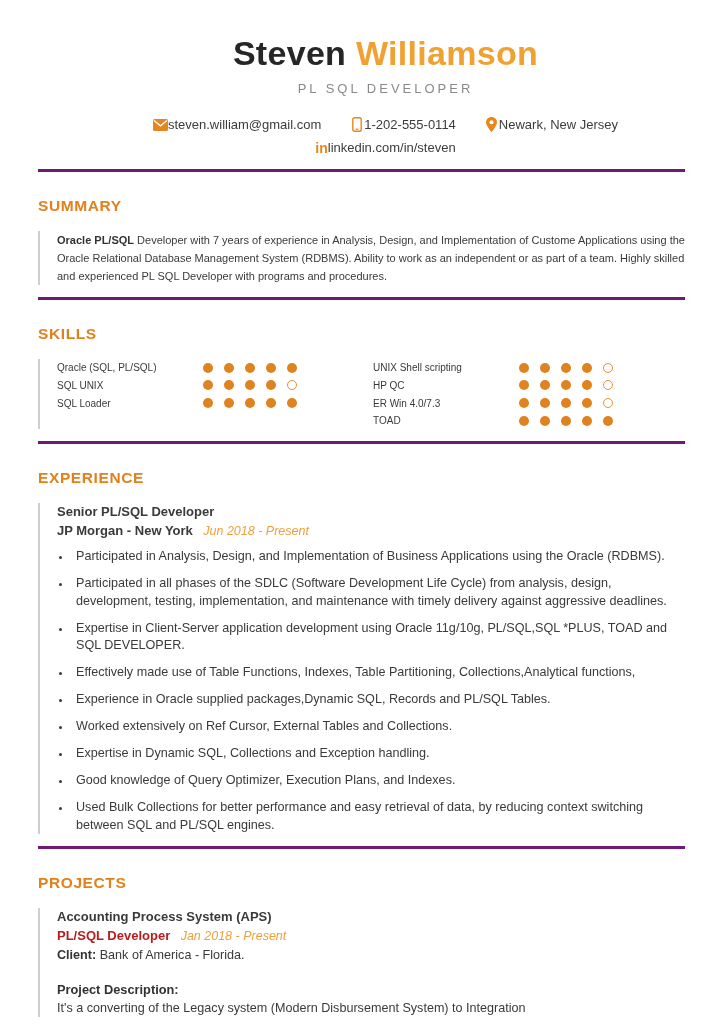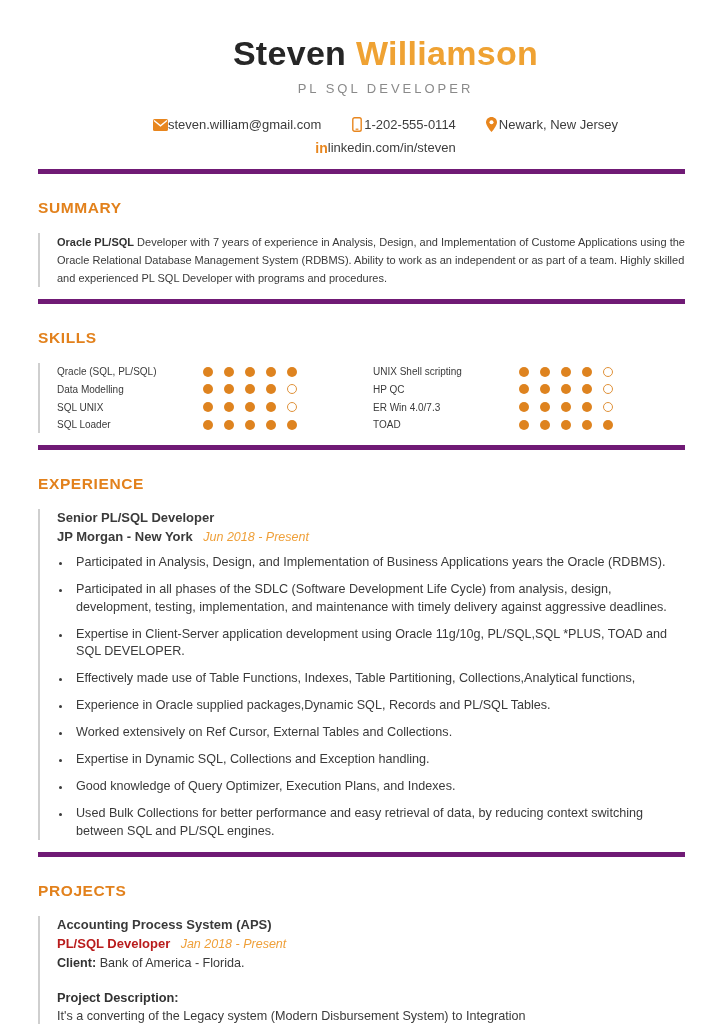--- a/index.html
+++ b/index.html
@@ -48,21 +48,21 @@
     color: #e8861e;
     font-weight: 800;
     font-size: 14px;
     line-height: 1;
     font-family: "Liberation Sans", sans-serif;
   }
 
   
   .section {
     margin: 12px 38px;
-    border-top: 5px solid #701a75;
+    border-top: 3px solid #701a75;
   }
   .section-heading {
     margin: 25px 0 0 0;
     font-size: 15.5px;
     font-weight: 700;
     letter-spacing: 0.6px;
     color: #e2811c;
   }
   .section-content {
     margin-top: 16px;
@@ -181,30 +181,20 @@
           <span class="skill-name">Qracle (SQL, PL/SQL)</span>
           <span class="dots">
               <span class="dot"></span>
               <span class="dot"></span>
               <span class="dot"></span>
               <span class="dot"></span>
               <span class="dot"></span>
             </span>
         </div>
         <div class="skill-row">
-          <span class="skill-name">Data Modelling</span>
-          <span class="dots">
-              <span class="dot"></span>
-              <span class="dot"></span>
-              <span class="dot"></span>
-              <span class="dot"></span>
-              <span class="dot empty"></span>
-            </span>
-        </div>
-        <div class="skill-row">
           <span class="skill-name">SQL UNIX</span>
           <span class="dots">
               <span class="dot"></span>
               <span class="dot"></span>
               <span class="dot"></span>
               <span class="dot"></span>
               <span class="dot empty"></span>
             </span>
         </div>
         <div class="skill-row">
@@ -265,21 +255,21 @@
 
   <section class="section sec-experience">
     <h2 class="section-heading">EXPERIENCE</h2>
     <div class="section-content">
       <div class="job-role">Senior PL/SQL Developer</div>
       <div class="job-company-line">
         <span class="job-company">JP Morgan - New York</span>
         <span class="job-dates">Jun 2018 - Present</span>
       </div>
       <ul class="bullet-list">
-        <li>Participated in Analysis, Design, and Implementation of Business Applications years the Oracle (RDBMS).</li>
+        <li>Participated in Analysis, Design, and Implementation of Business Applications using the Oracle (RDBMS).</li>
         <li>Participated in all phases of the SDLC (Software Development Life Cycle) from analysis, design, development, testing, implementation, and maintenance with timely delivery against aggressive deadlines.</li>
         <li>Expertise in Client-Server application development using Oracle 11g/10g, PL/SQL,SQL *PLUS, TOAD and SQL DEVELOPER.</li>
         <li>Effectively made use of Table Functions, Indexes, Table Partitioning, Collections,Analytical functions,</li>
         <li>Experience in Oracle supplied packages,Dynamic SQL, Records and PL/SQL Tables.</li>
         <li>Worked extensively on Ref Cursor, External Tables and Collections.</li>
         <li>Expertise in Dynamic SQL, Collections and Exception handling.</li>
         <li>Good knowledge of Query Optimizer, Execution Plans, and Indexes.</li>
         <li>Used Bulk Collections for better performance and easy retrieval of data, by reducing context switching between SQL and PL/SQL engines.</li>
       </ul>
     </div>

